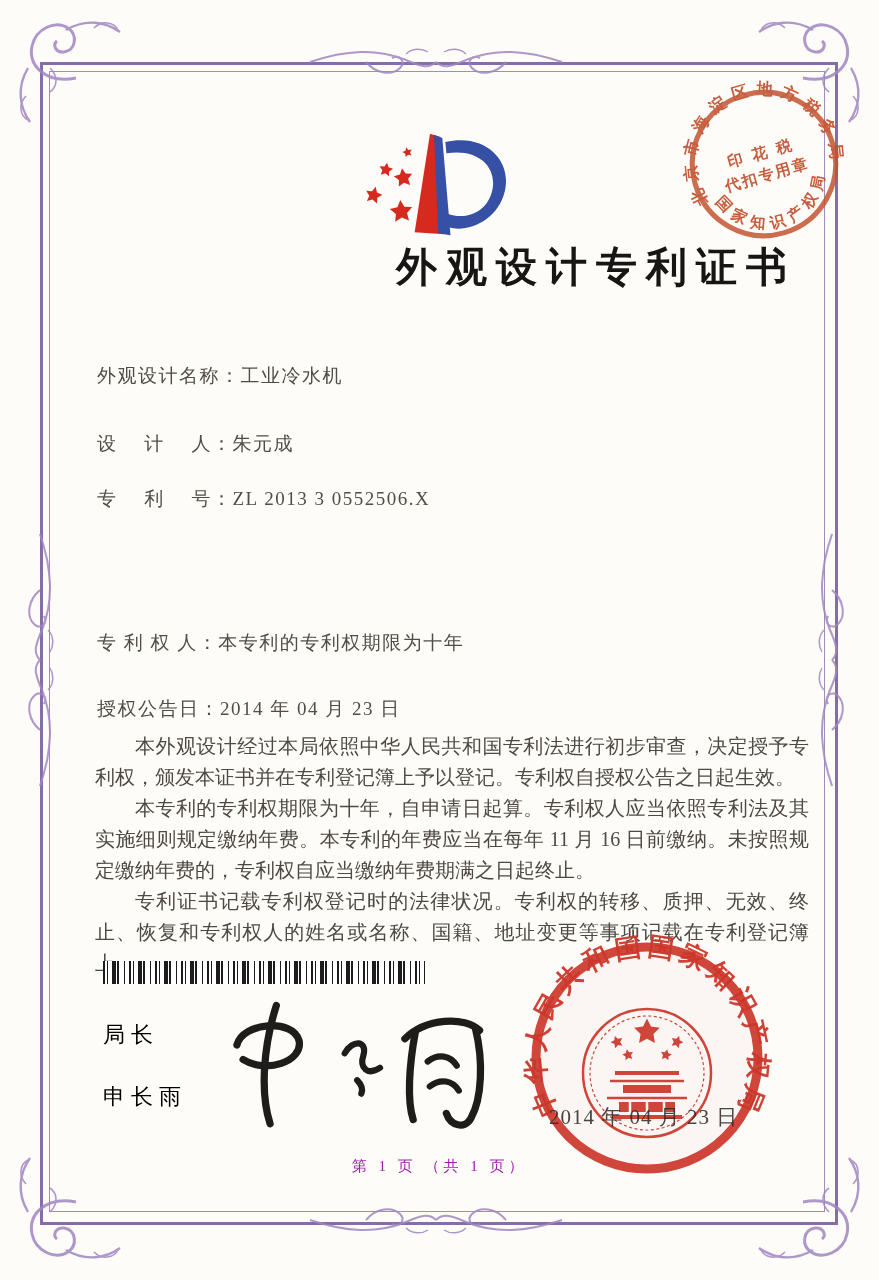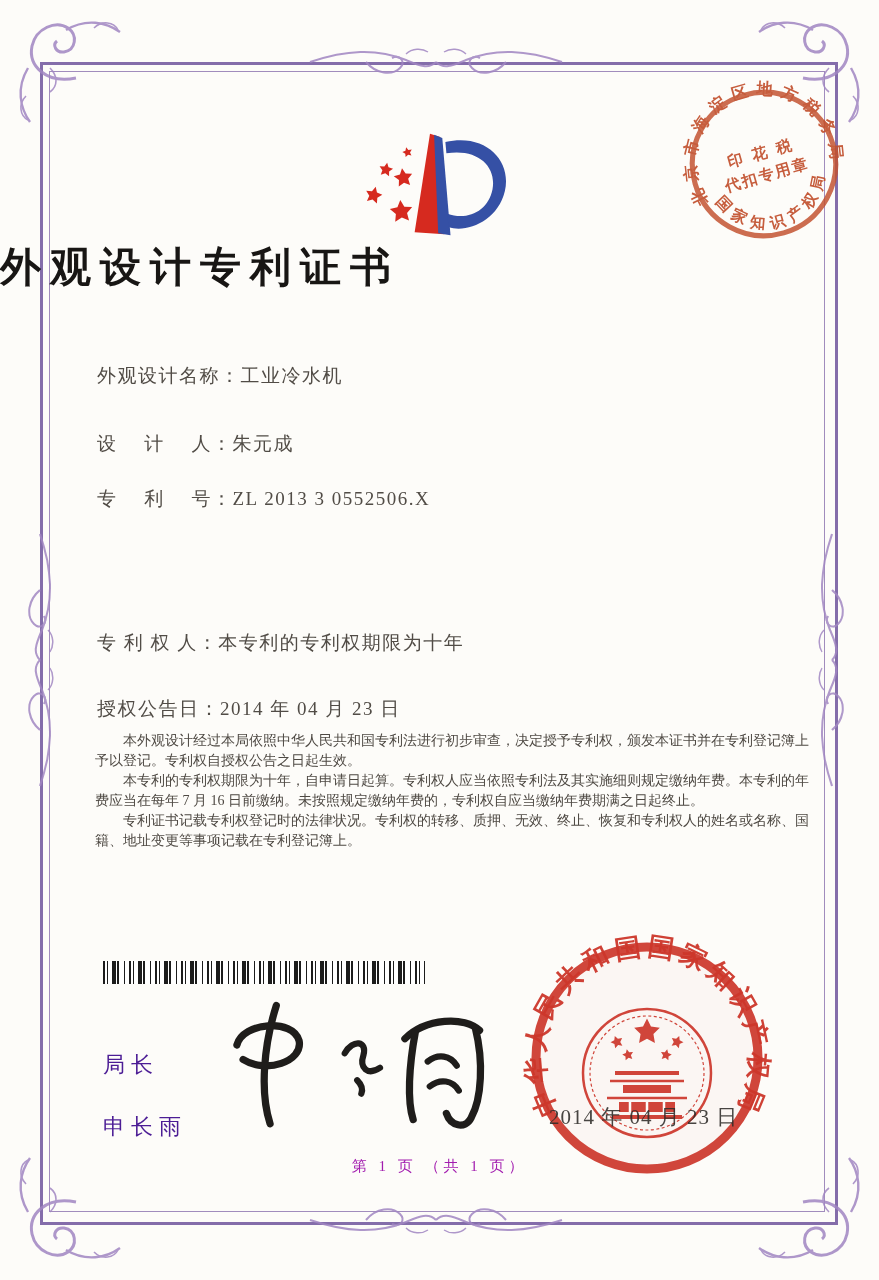--- a/index.html
+++ b/index.html
@@ -12,39 +12,39 @@
   
   .frame-outer{position:absolute;left:40px;top:62px;width:792px;height:1157px;
     border:3px solid #6e549c;opacity:.85;}
   .frame-inner{position:absolute;left:49px;top:71px;width:774px;height:1139px;
     border:1px solid #8a6fae;opacity:.8;}
   .flo{position:absolute;color:#a186c2;opacity:.85;}
   .flo svg{display:block;}
   
   .cert-no{position:absolute;left:78px;top:104px;font-size:18px;letter-spacing:4px;color:#565250;}
   .logo{position:absolute;left:348px;top:120px;width:164px;height:124px;}
-  .title{position:absolute;left:0;top:240px;width:796px;text-align:left;
+  .title{position:absolute;left:0;top:240px;width:796px;text-align:right;
     font-size:41px;font-weight:600;letter-spacing:9px;color:#181614;}
   
   .tax-stamp{position:absolute;left:676px;top:76px;width:176px;height:176px;
     transform:rotate(-16deg);opacity:.92;}
   
   .field{position:absolute;left:97px;font-size:19px;letter-spacing:1.5px;color:#514c46;white-space:nowrap;}
   .f0{top:363px}.f1{top:431px}.f2{top:486px}.f3{top:564px}.f4{top:630px}.f5{top:696px}
   
-  .body-text{position:absolute;left:95px;top:731px;width:714px;font-size:14px;
-    line-height:20px;color:#4e4943;text-align:justify;}
+  .body-text{position:absolute;left:95px;top:731px;width:714px;font-size:20px;
+    line-height:31px;color:#4e4943;text-align:justify;}
   .body-text p{margin:0;text-indent:2em;}
   
   .barcode{position:absolute;left:103px;top:961px;width:322px;height:23px;
     background:repeating-linear-gradient(90deg,
       #1c1c1c 0 2px,#fff 2px 4px,#1c1c1c 4px 5px,#fff 5px 9px,
       #1c1c1c 9px 13px,#fff 13px 14px,#1c1c1c 14px 16px,#fff 16px 21px,
       #1c1c1c 21px 22px,#fff 22px 26px);}
-  .signer{position:absolute;left:103px;top:1050px;font-size:22px;letter-spacing:6px;color:#4c1d95;
+  .signer{position:absolute;left:103px;top:1020px;font-size:22px;letter-spacing:6px;color:#000000;
     font-family:"Liberation Sans","DejaVu Sans",sans-serif;}
   .signer .name{margin-top:32px;}
   .signature{position:absolute;left:212px;top:988px;width:280px;height:145px;}
   
   .seal{position:absolute;left:522px;top:933px;width:250px;height:250px;}
   .seal-date{position:absolute;left:549px;top:1103px;font-size:21px;letter-spacing:1px;
     color:rgba(45,43,40,.88);white-space:nowrap;}
   
   .footer{position:absolute;left:0;top:1157px;width:879px;text-align:center;
     font-size:15px;letter-spacing:4px;color:#a21caf;}
@@ -162,21 +162,21 @@
   </div>
 
   <div class="field f1"><span>设　 计　 人：</span><span>朱元成</span></div>
   <div class="field f0"><span>外观设计名称：</span><span>工业冷水机</span></div>
   <div class="field f2"><span>专　 利　 号：</span><span>ZL 2013 3 0552506.X</span></div>
   <div class="field f4"><span>专 利 权 人：</span><span>本专利的专利权期限为十年</span></div>
   <div class="field f5"><span>授权公告日：</span><span>2014 年 04 月 23 日</span></div>
 
   <div class="body-text">
     <p>本外观设计经过本局依照中华人民共和国专利法进行初步审查，决定授予专利权，颁发本证书并在专利登记簿上予以登记。专利权自授权公告之日起生效。</p>
-    <p>本专利的专利权期限为十年，自申请日起算。专利权人应当依照专利法及其实施细则规定缴纳年费。本专利的年费应当在每年 7 月 16 日前缴纳。未按照规定缴纳年费的，专利权自应当缴纳年费期满之日起终止。</p>
+    <p>本专利的专利权期限为十年，自申请日起算。专利权人应当依照专利法及其实施细则规定缴纳年费。本专利的年费应当在每年 11 月 16 日前缴纳。未按照规定缴纳年费的，专利权自应当缴纳年费期满之日起终止。</p>
     <p>专利证书记载专利权登记时的法律状况。专利权的转移、质押、无效、终止、恢复和专利权人的姓名或名称、国籍、地址变更等事项记载在专利登记簿上。</p>
   </div>
 
   <div class="barcode"></div>
 
   <div class="signer">
     <div>局长</div>
     <div class="name">申长雨</div>
   </div>
 

